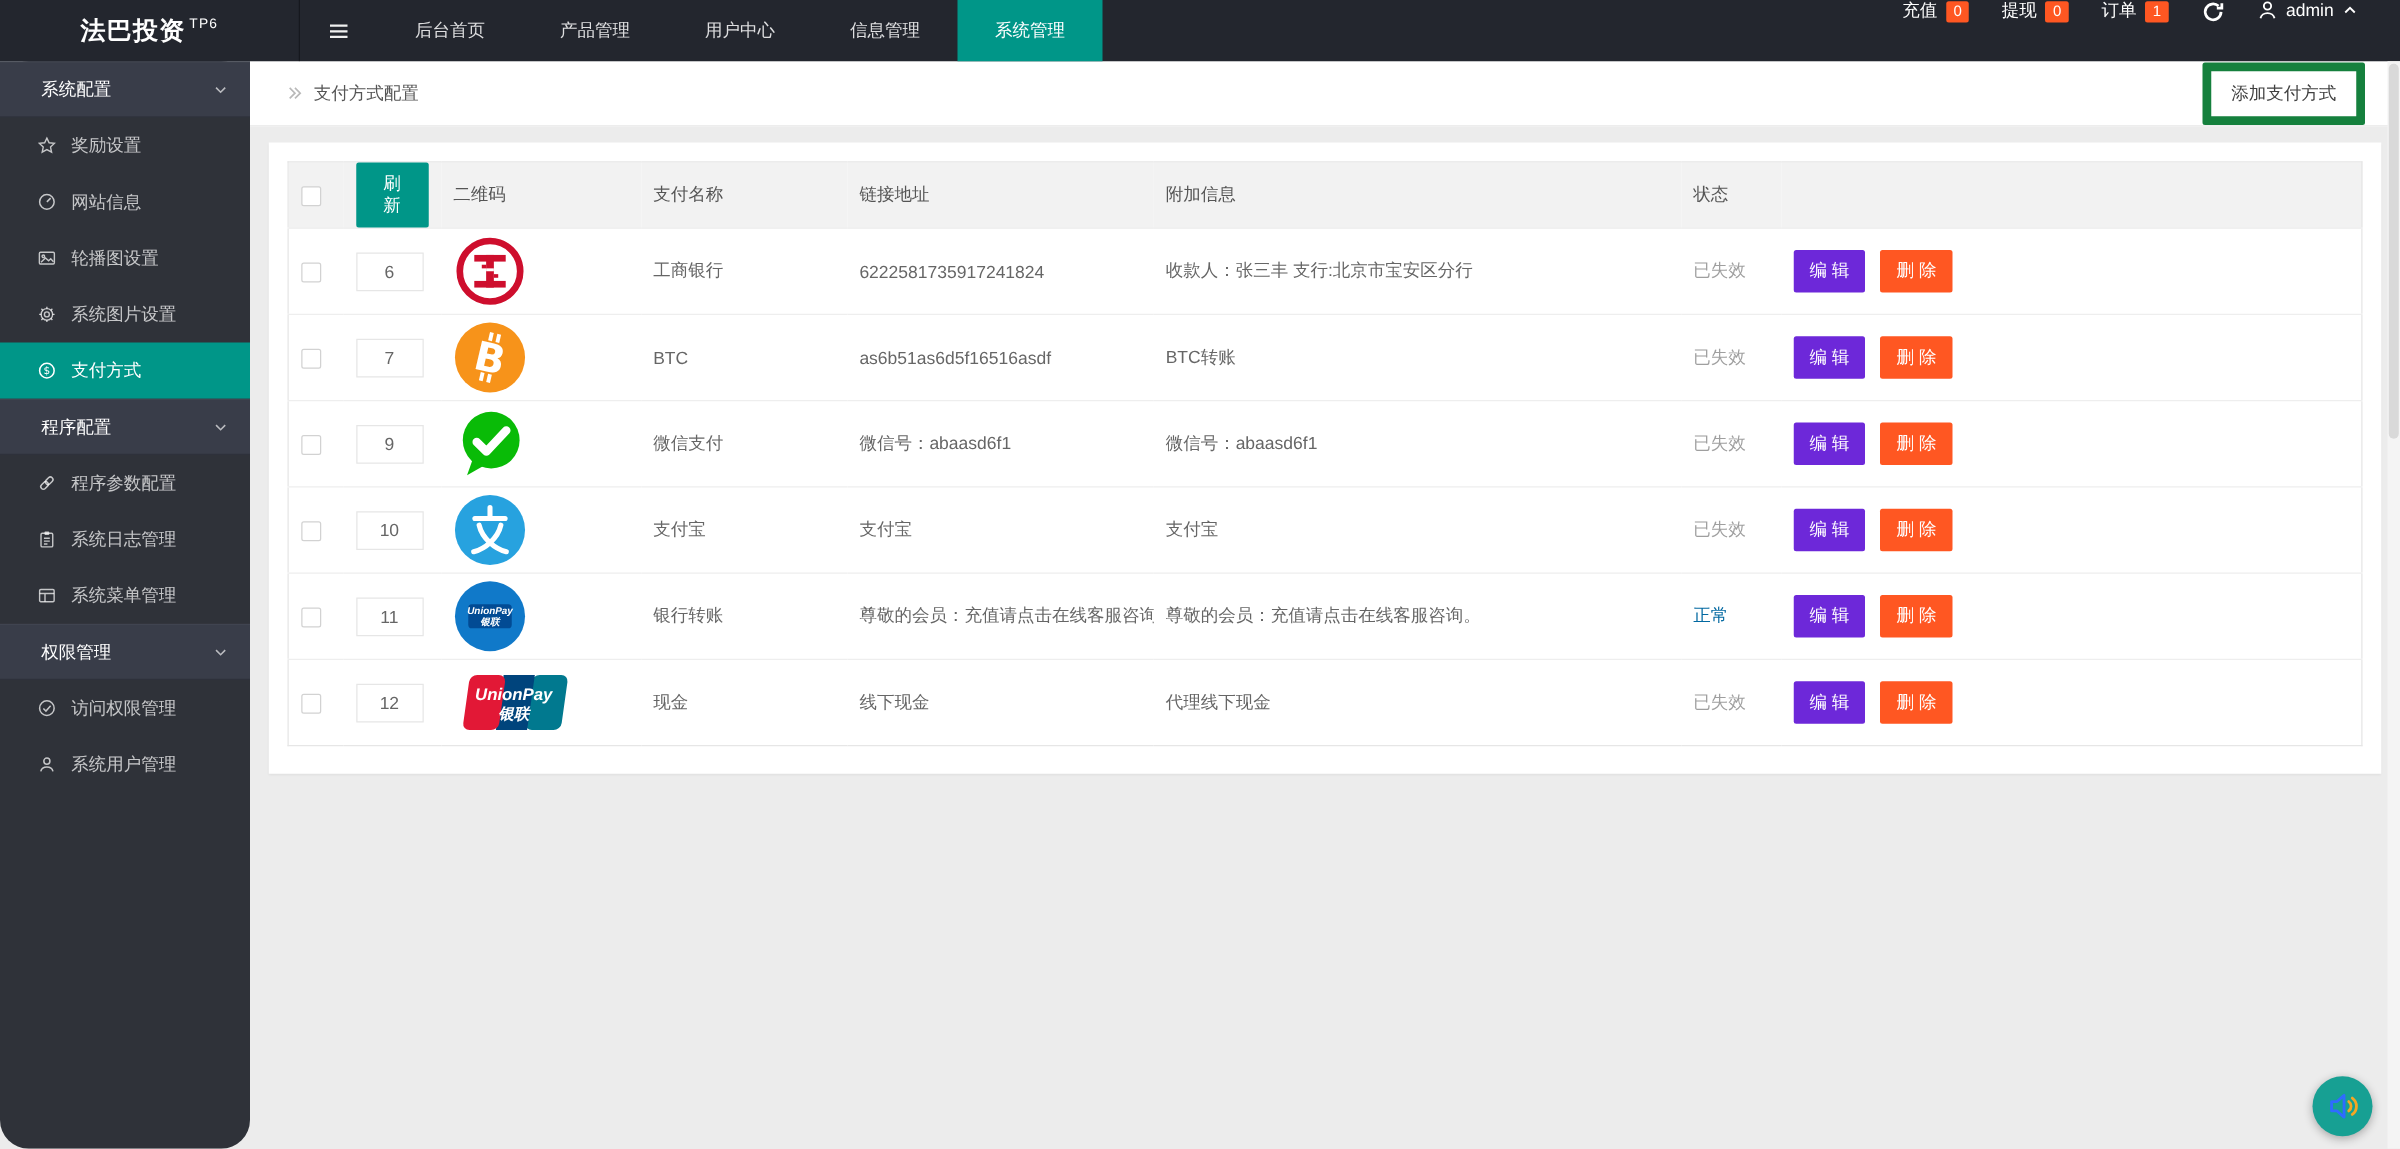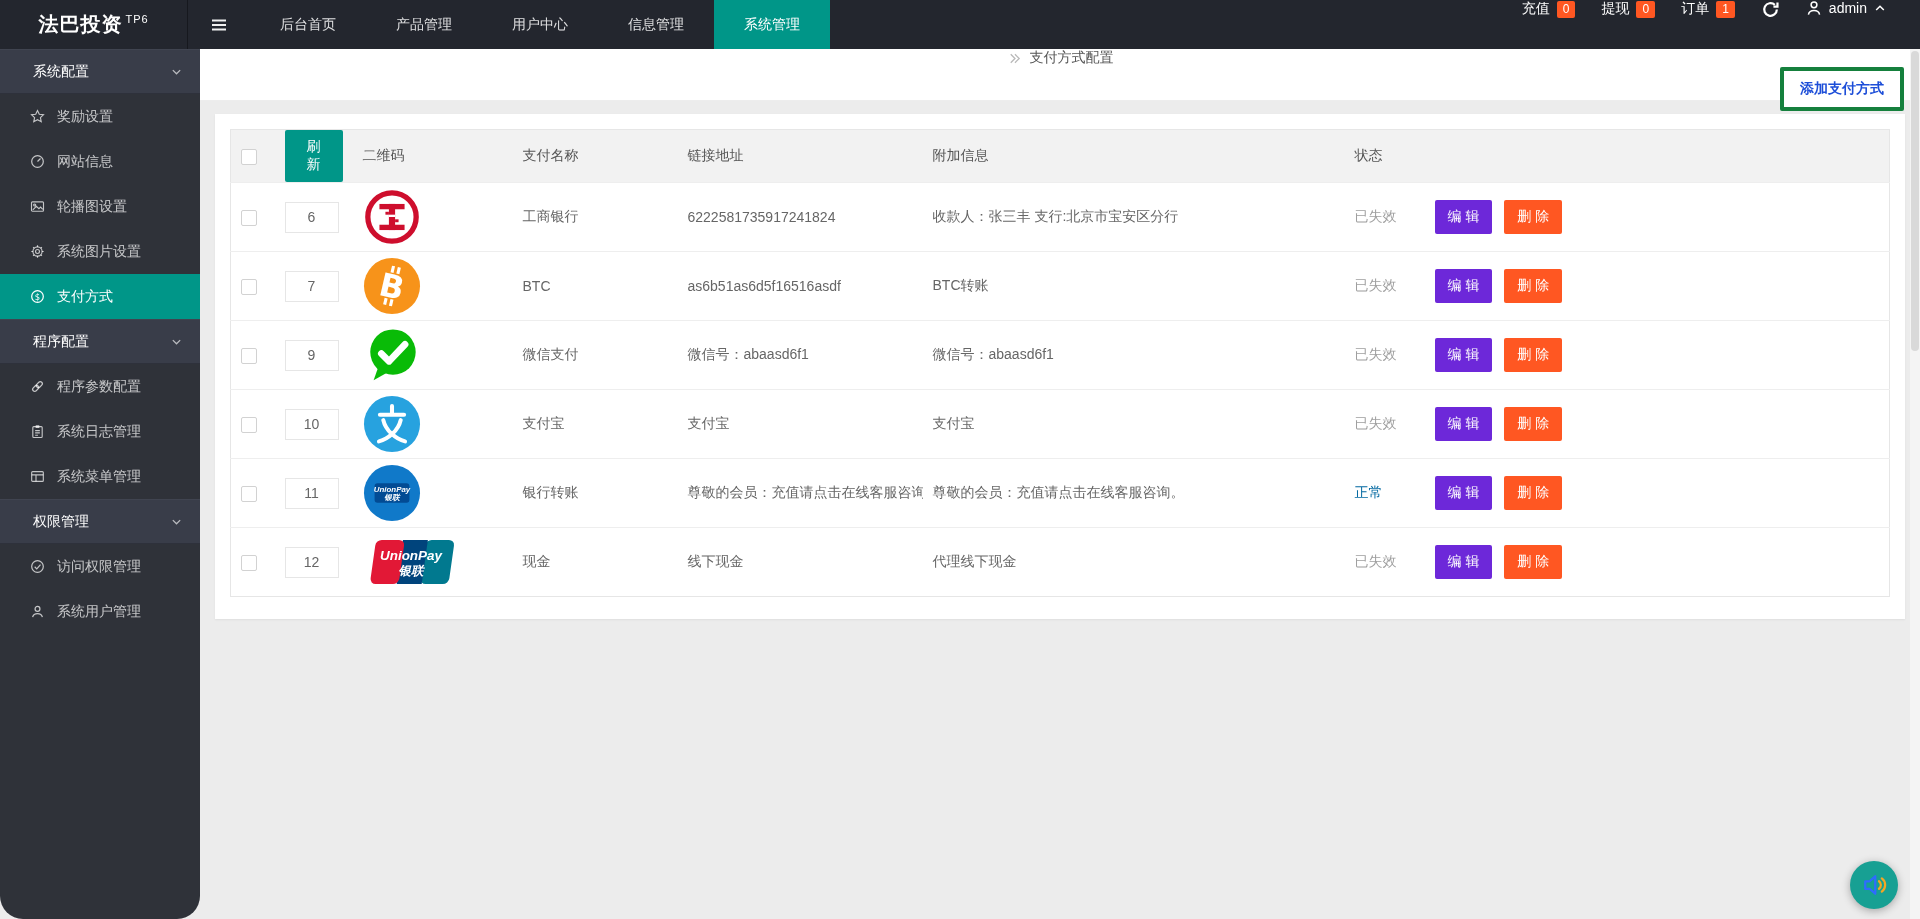--- a/index.html
+++ b/index.html
@@ -4,21 +4,21 @@
 <style>
   * { box-sizing: border-box; margin: 0; padding: 0; }
   html,body { width:1920px; height:919px; overflow:hidden; }
   body {
     font-family: "Liberation Sans","DejaVu Sans",sans-serif;
     background:#ececec; position:relative; font-size:14px; color:#666;
   }
   
   .topbar { position:absolute; top:0; left:0; right:0; height:49px; background:#23262e;
             display:flex; align-items:stretch; color:#fff; z-index:20; }
-  .logo { width:188px; display:flex; align-items:center; justify-content:center;
+  .logo { width:240px; display:flex; align-items:center; justify-content:center;
           font-size:20px; font-weight:bold; letter-spacing:1px; border-right:1px solid rgba(0,0,0,.35); }
   .logo .sup { font-size:11px; font-weight:normal; margin-left:3px; transform:translateY(-6px); }
   .burger { width:62px; display:flex; align-items:center; justify-content:center; cursor:pointer; }
   .nav { display:flex; }
   .nav-tab { padding:0 30px; display:flex; align-items:center; font-size:14px;
              color:rgba(255,255,255,.85); cursor:pointer; }
   .nav-tab.active { background:#009688; color:#ffffff; }
   .top-right { margin-left:auto; display:flex; align-items:flex-start; gap:26px; padding-right:34px; }
   .quick { display:flex; align-items:center; gap:7px; cursor:pointer; }
   .badge { background:#ff5722; color:#fff; font-size:12px; line-height:17px; padding:0 6px;
@@ -31,25 +31,25 @@
   .side-entry.t-group { background:#393d49; color:#fff; padding:0 18px 0 33px;
                         border-bottom:1px solid rgba(0,0,0,.18); border-top:1px solid rgba(255,255,255,.04); }
   .side-entry.t-group .side-label { flex:1; }
   .side-entry.t-item { color:rgba(255,255,255,.72); padding-left:30px; }
   .side-entry.t-item.active { background:#009688; color:#fff; }
   .side-icon { width:17px; height:16px; margin-right:10px; display:flex; align-items:center; }
   .side-chev { display:flex; color:rgba(255,255,255,.65); }
   
   .main { position:absolute; left:200px; top:49px; right:0; bottom:0; background:#ececec; }
   .crumb-bar { height:52px; background:#fff; display:flex; align-items:center;
-               padding:0 16px; border-bottom:1px solid #ededed;flex-direction:column; }
+               padding:0 28px; border-bottom:1px solid #ededed; }
   .crumb { display:flex; align-items:center; gap:8px; color:#555; }
   .crumb-ic { display:flex; color:#b9b9b9; }
-  .add-btn { margin-left:auto; background:#fff; border:4px solid #15803d; border-radius:2px;
-             color:#1d4ed8; font-size:14px; padding:9px 16px; cursor:pointer;font-weight:bold; }
+  .add-btn { margin-left:auto; background:#fff; border:7px solid #15803d; border-radius:2px;
+             color:#404040; font-size:14px; padding:9px 16px; cursor:pointer; }
   .content { padding:13px 15px; }
   .card { background:#fff; padding:15px; height:505px; box-shadow:0 1px 2px rgba(0,0,0,.06); }
   table.paytable { width:100%; border-collapse:collapse; border:1px solid #e6e6e6;
                    font-size:14px; color:#666; table-layout:fixed; }
   .paytable th { background:#f2f2f2; height:45px; font-weight:normal; text-align:left;
                  color:#555; padding:0 10px; }
   .paytable td { padding:0 10px; height:69px; border-top:1px solid #eee;
                  white-space:nowrap; overflow:hidden; }
   .refresh-btn { background:#009688; color:#fff; border:none; border-radius:2px;
                  padding:8px 14px; font-size:14px; cursor:pointer; }

